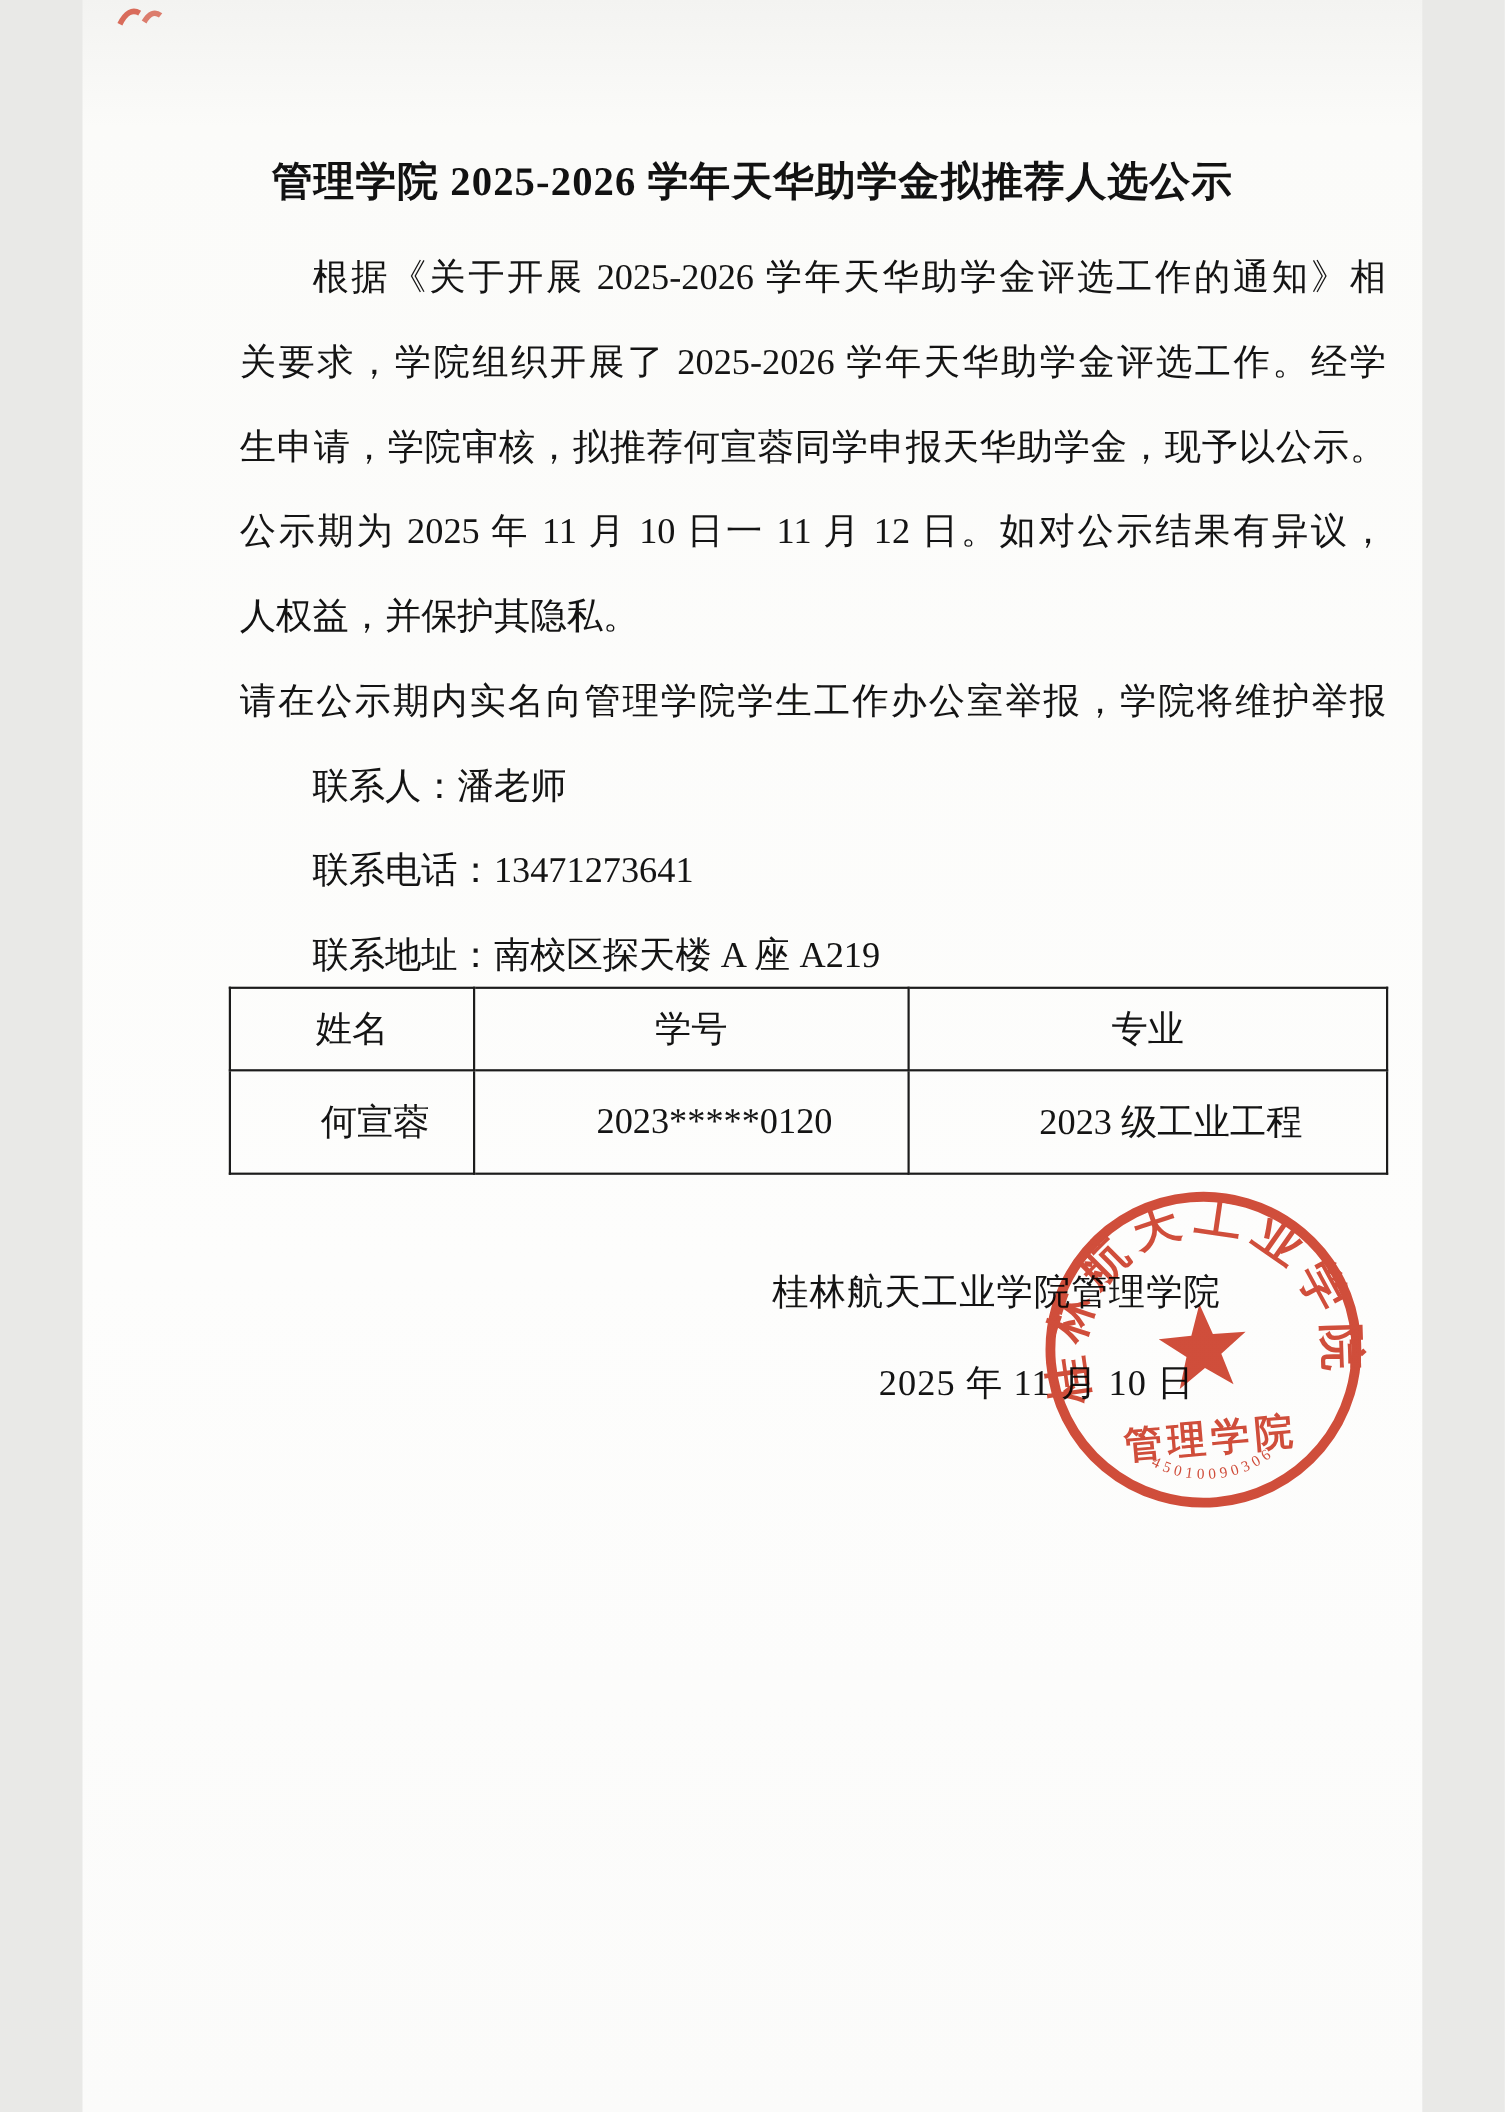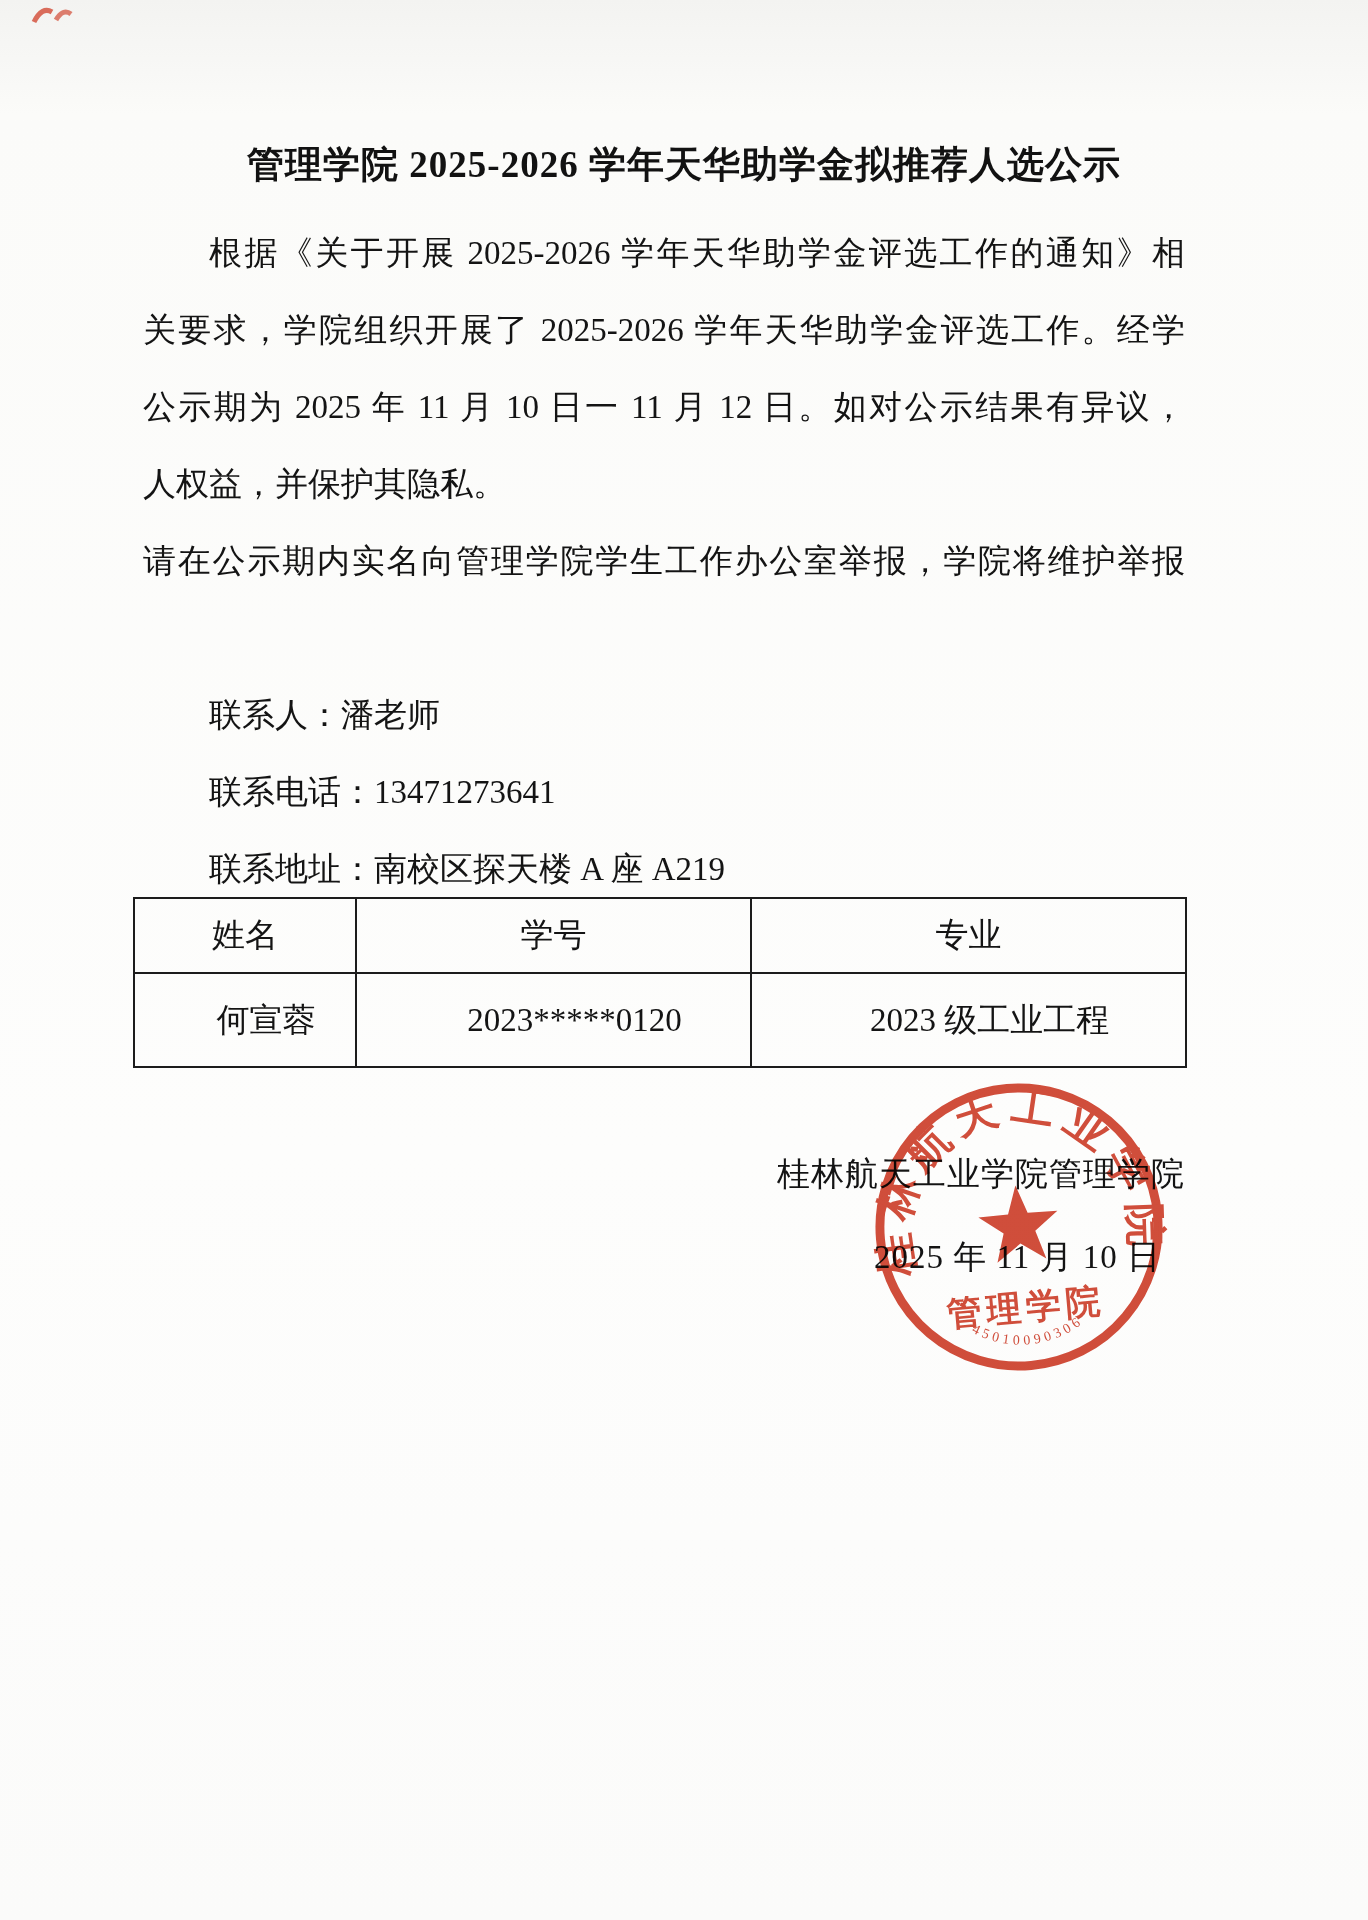--- a/index.html
+++ b/index.html
@@ -1,19 +1,19 @@
 <!DOCTYPE html>
 <html><head>
 <meta charset="utf-8">
 <style>
   html,body{margin:0;padding:0;}
   body{background:#e9e9e7;}
   .page{
     position:relative;
-    width:1368px;height:1920px;
+    width:1218px;height:1920px;
     margin:0 auto;
     background:linear-gradient(180deg,#f3f3f1 0%,#fbfbf9 6%,#fdfdfc 60%,#fbfbfa 100%);
     font-family:"Liberation Serif","DejaVu Serif",serif;
     color:#141414;
     overflow:hidden;
   }
   .title{
     position:absolute;top:140px;left:0;right:0;
     text-align:center;
     font-size:37px;font-weight:700;letter-spacing:1px;
@@ -86,20 +86,21 @@
   <svg class="corner-mark" viewBox="0 0 44 28">
     <path d="M4 20 Q 12 4 22 10" stroke="#d24a35" stroke-width="5" fill="none" opacity="0.8"></path>
     <path d="M26 18 Q 33 6 41 12" stroke="#d24a35" stroke-width="5" fill="none" opacity="0.7"></path>
   </svg>
 
   <div class="title">管理学院 2025-2026 学年天华助学金拟推荐人选公示</div>
 
   <div class="body-block">
     <div class="tline justify indent">根据《关于开展 2025-2026 学年天华助学金评选工作的通知》相</div>
     <div class="tline justify">关要求，学院组织开展了 2025-2026 学年天华助学金评选工作。经学</div>
+    <div class="tline justify">生申请，学院审核，拟推荐何宣蓉同学申报天华助学金，现予以公示。</div>
     <div class="tline justify">公示期为 2025 年 11 月 10 日一 11 月 12 日。如对公示结果有异议，</div>
     <div class="tline">人权益，并保护其隐私。</div>
     <div class="tline justify">请在公示期内实名向管理学院学生工作办公室举报，学院将维护举报</div>
   </div>
 
   <div class="contact-block">
     <div class="tline indent">联系人：潘老师</div>
     <div class="tline indent">联系电话：13471273641</div>
     <div class="tline indent">联系地址：南校区探天楼 A 座 A219</div>
   </div>

